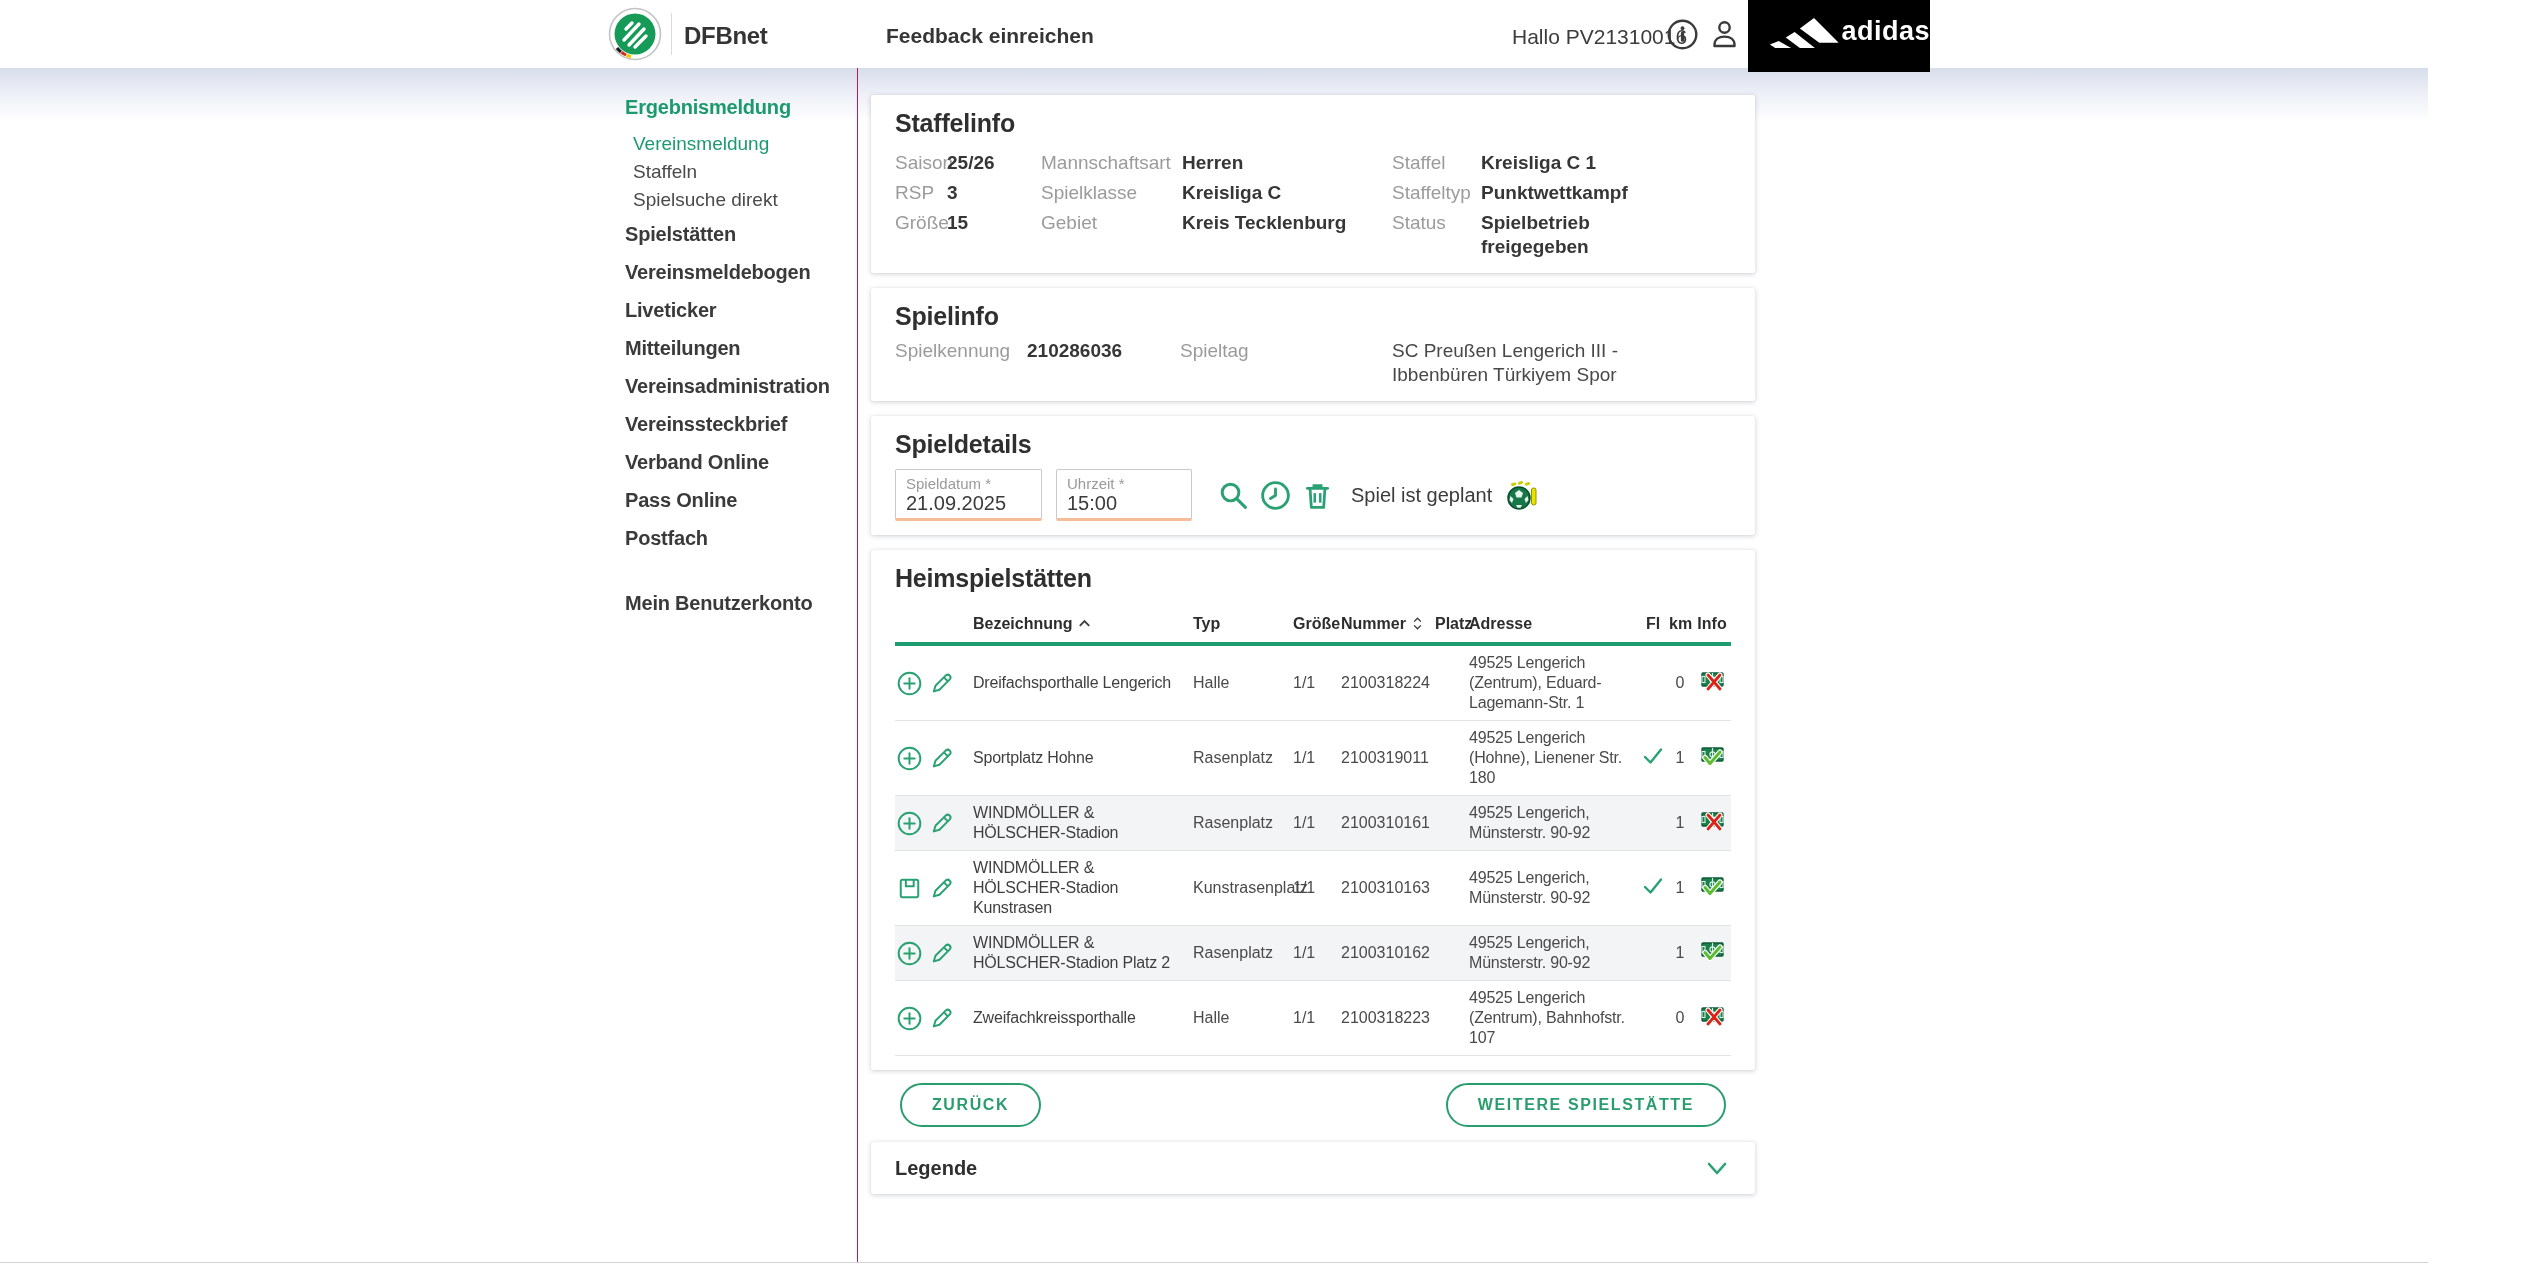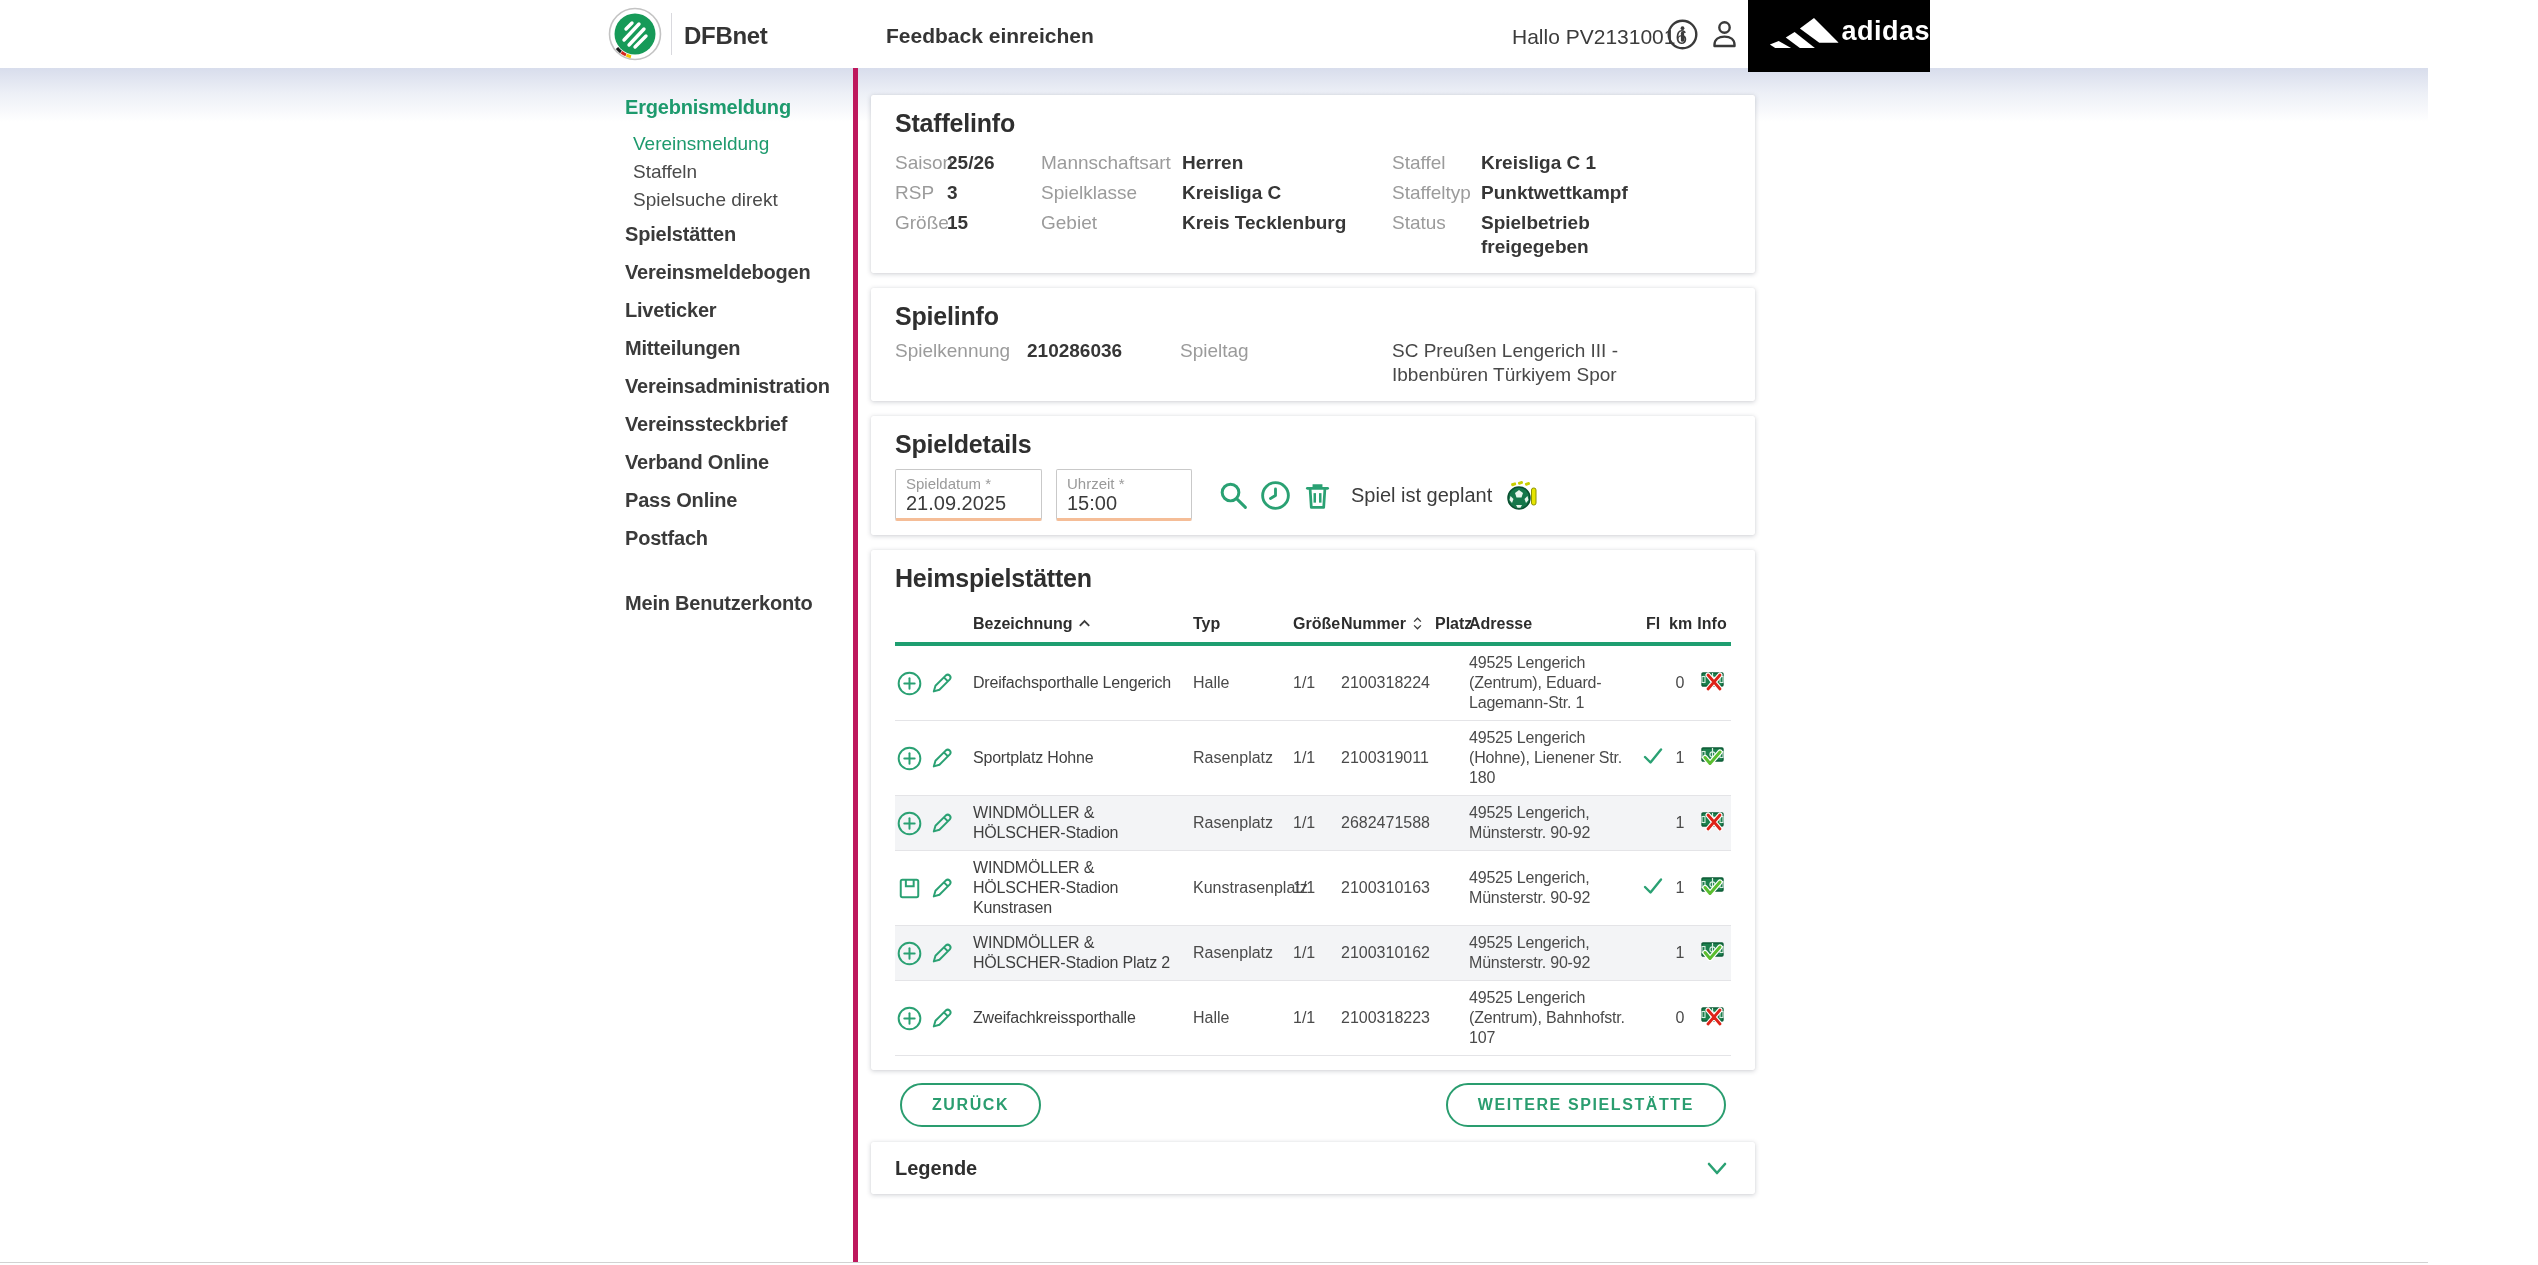--- a/index.html
+++ b/index.html
@@ -19,21 +19,21 @@
   .hdr-icon { position:absolute; top:18px; width:33px; height:33px; color:#3a3a3a; cursor:pointer; }
   .hdr-icon.info { left:1666px; }
   .hdr-icon.user { left:1708px; }
   .adidas { position:absolute; left:1748px; top:0; width:182px; height:72px; background:#000; z-index:6;
             display:flex; flex-direction:row; align-items:center; justify-content:flex-end; padding-bottom:6px; }
   .adidas svg { display:block; }
   .adidas .word { color:#fff; font-size:27px; font-weight:bold; letter-spacing:0.5px; line-height:24px; margin-top:-4px; }
 
   
   .sidebar { position:absolute; left:595px; top:68px; width:263px; height:1194px;
-             border-right:5px solid #be185d; z-index:1; padding:28px 0 0 30px; }
+             border-right:1px solid #be185d; z-index:1; padding:28px 0 0 30px; }
   .nav-item { cursor:pointer; white-space:nowrap; }
   .nav-main { font-size:20px; font-weight:bold; color:#3a3a3a; letter-spacing:-0.2px; margin-bottom:15px; }
   .nav-sub  { font-size:19px; color:#4a4a4a; margin:0 0 9px 8px; line-height:19px; }
   .nav-sub + .nav-main { margin-top:14px; }
   .nav-active { color:#1d9a6d; }
   .nav-footer { margin-top:42px; }
 
   
   .main { position:absolute; left:858px; top:68px; z-index:1; padding:27px 0 0 13px; }
   .card { width:884px; background:#fff; border-radius:2px; margin-bottom:15px;
@@ -389,21 +389,21 @@
           </tr>
           <tr class="alt">
             <td><svg class="row-icon">
                   <use href="#i-plus"></use>
                 </svg><svg class="row-icon">
                   <use href="#i-pencil"></use>
                 </svg></td>
             <td class="c-name">WINDMÖLLER &amp; HÖLSCHER-Stadion</td>
             <td class="c-typ">Rasenplatz</td>
             <td>1/1</td>
-            <td>2682471588</td>
+            <td>2100310161</td>
             <td></td>
             <td class="c-adresse">49525 Lengerich, Münsterstr. 90-92</td>
             <td class="c-center"></td>
             <td class="c-center">1</td>
             <td class="c-center"><svg class="info-ic">
                   <use href="#i-field-x"></use>
                 </svg></td>
           </tr>
           <tr>
             <td><svg class="row-icon">

